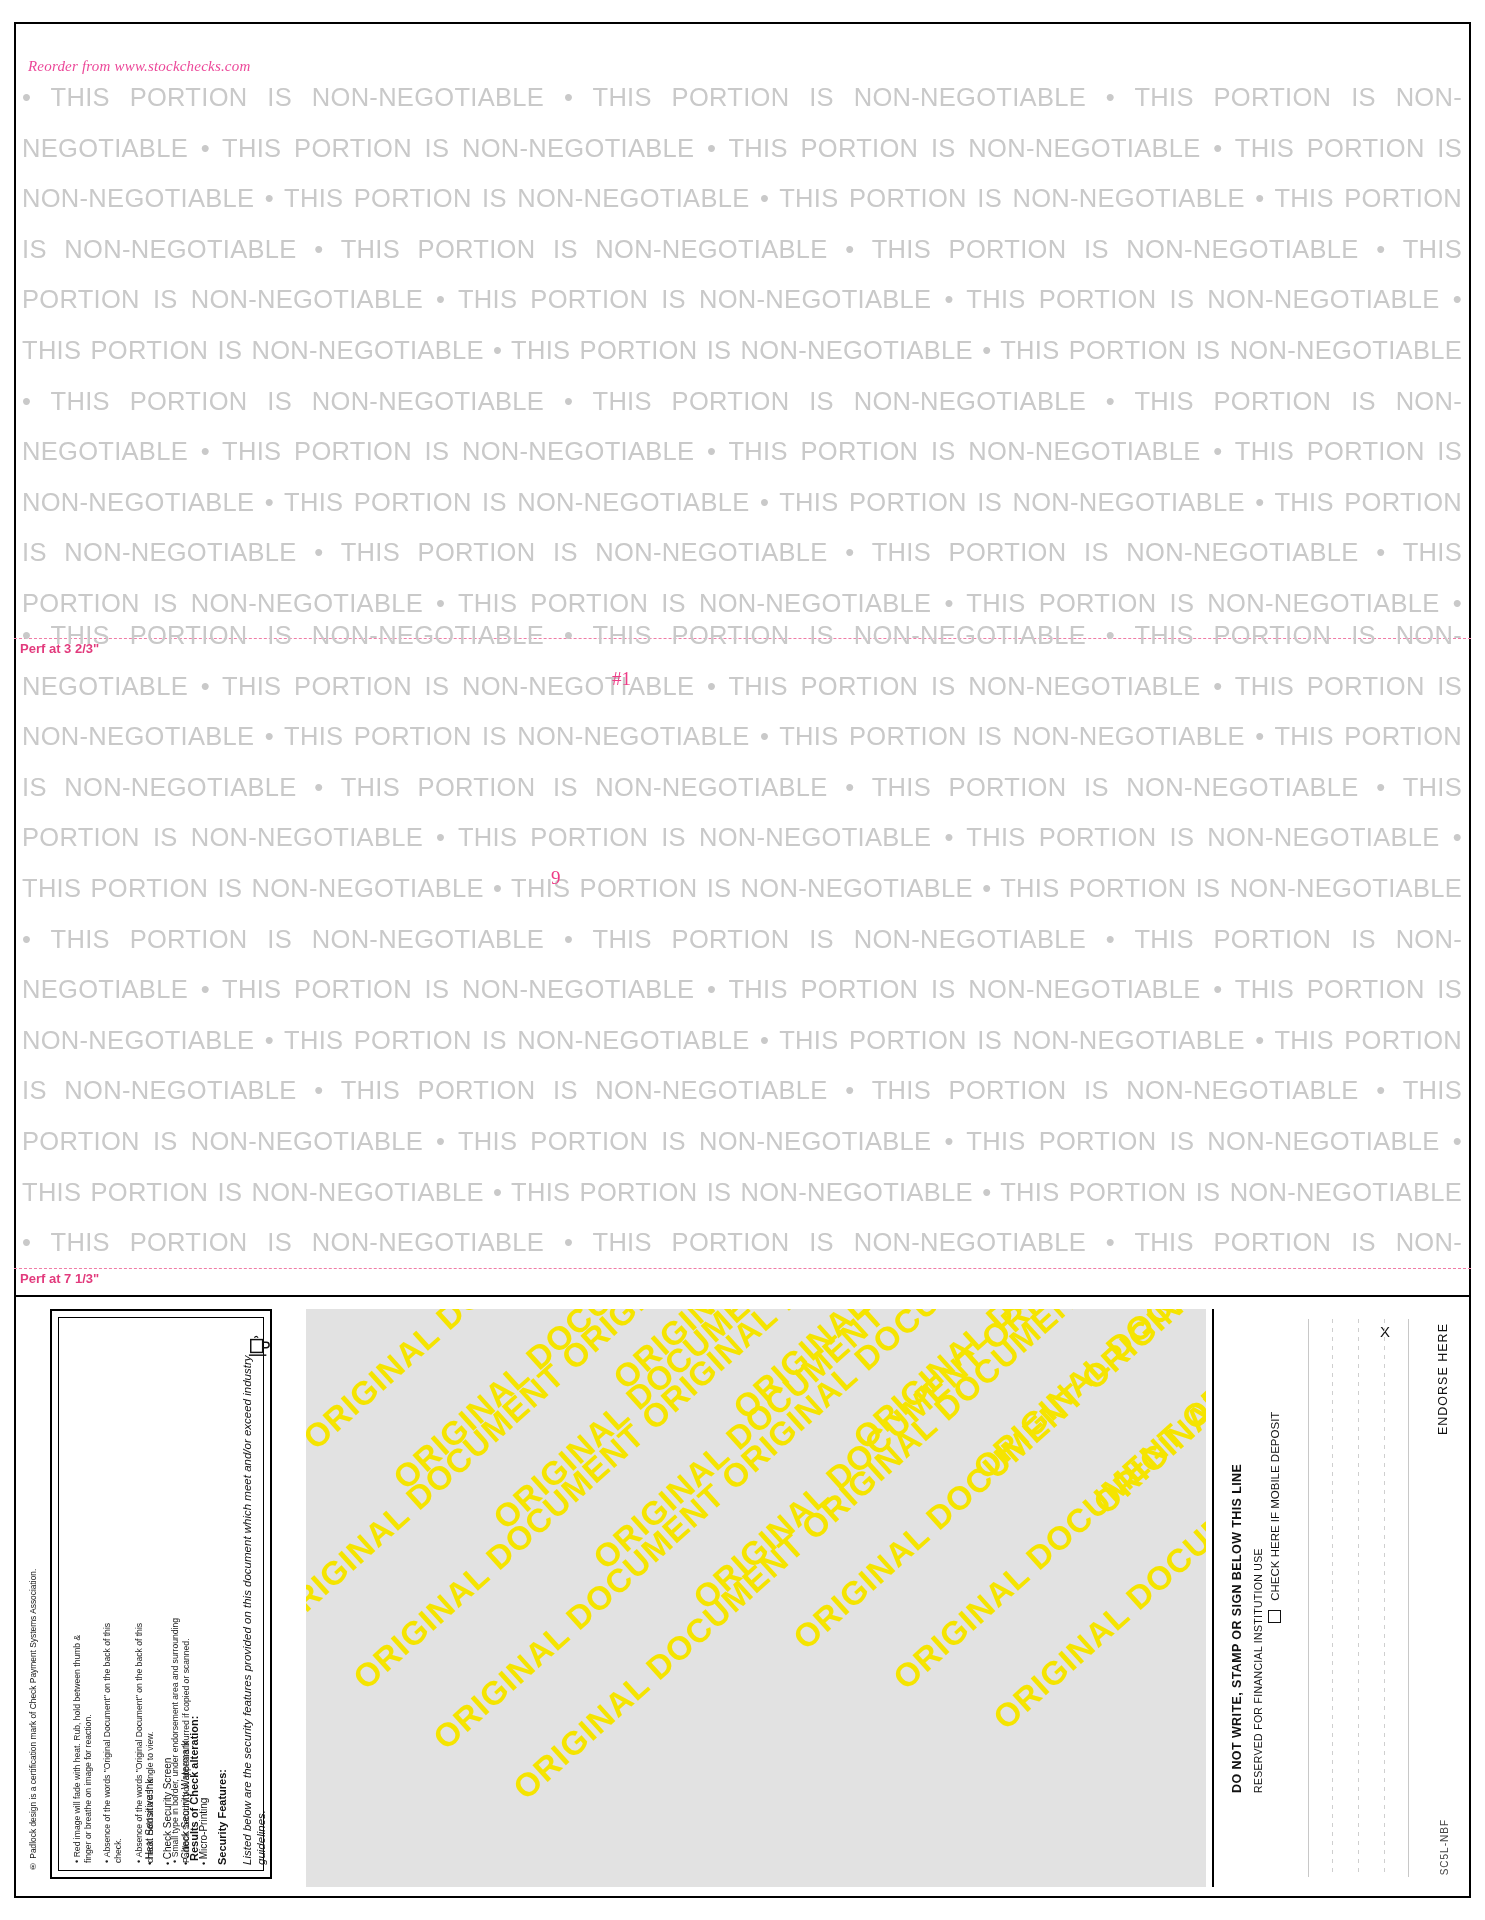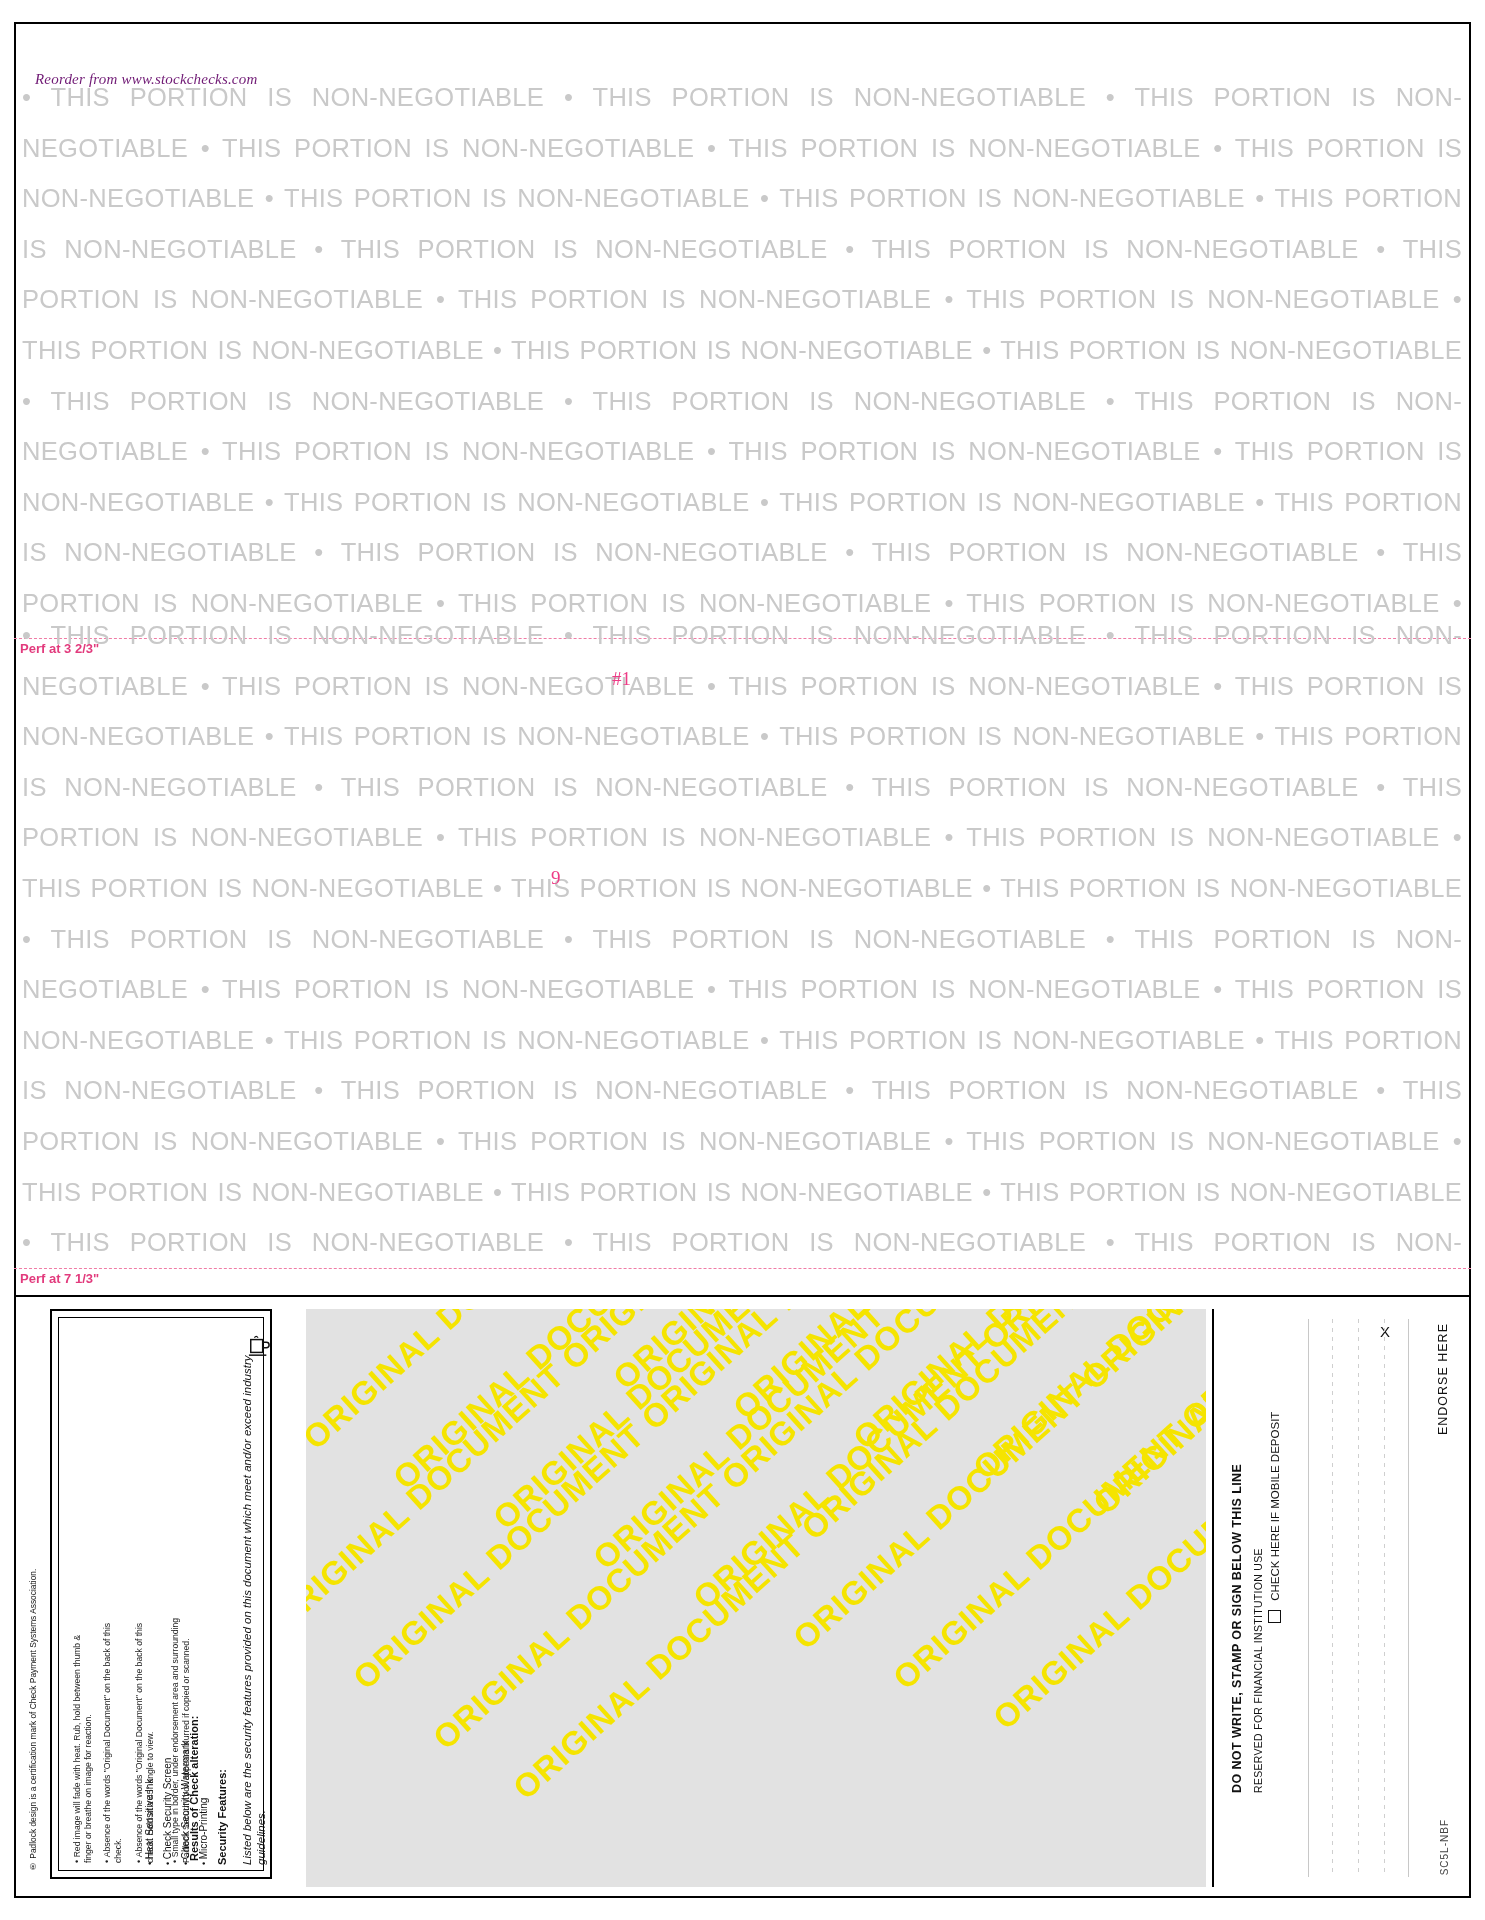--- a/index.html
+++ b/index.html
@@ -14,27 +14,26 @@
   .outer-frame{
     position:absolute;
     left:14px;top:22px;
     width:1457px;height:1876px;
     border:2px solid #000;
     box-sizing:border-box;
   }
   
   .reorder{
     position:absolute;
-    left:28px;top:71px;
+    left:28px;top:58px;
     font-family:"Liberation Serif",serif;
     font-style:italic;
     font-size:15px;
-    color:#701a75;
+    color:#ec4899;
     letter-spacing:.2px;
-    margin-left:7px;
   }
   
   .nn-block{
     position:absolute;
     left:22px;
     width:1440px;
     overflow:hidden;
     color:#c9c9c9;
     font-family:"Liberation Sans",sans-serif;
     font-size:25.5px;

